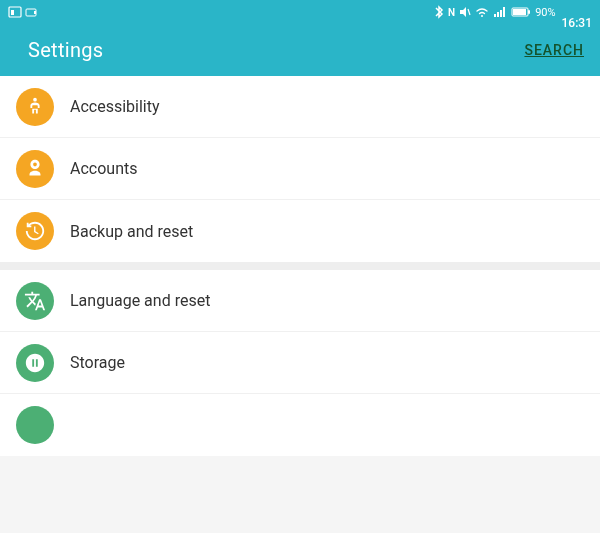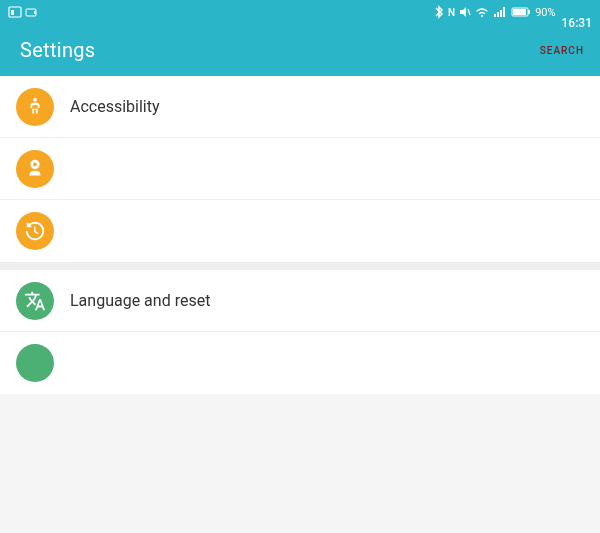--- a/index.html
+++ b/index.html
@@ -34,34 +34,35 @@
       font-size: 11px;
     }
 
     
     .header {
       background: #2ab5c8;
       height: 52px;
       display: flex;
       align-items: center;
       justify-content: space-between;
-      padding: 0 16px 0 20px;
+      padding: 0 16px 0 28px;
     }
     .header-title {
       color: white;
       font-size: 20px;
       font-weight: 400;
       letter-spacing: 0.3px;
     }
     .header-search {
-      color: #7f1d1d;
-      font-size: 10px;
+      color: #14532d;
+      font-size: 14px;
       font-weight: 500;
       letter-spacing: 1px;
       cursor: pointer;
+      text-decoration: underline;
     }
 
     
     .settings-list {
       background: white;
       overflow: hidden;
     }
 
     .section {
       background: white;
@@ -185,46 +186,56 @@
       </div>
       <span class="item-label">Accessibility</span>
     </div>
 
     <div class="settings-item">
       <div class="icon-circle icon-orange">
         <svg class="icon-svg" viewBox="0 0 24 24">
             <path d="M12 2C9.24 2 7 4.24 7 7s2.24 5 5 5 5-2.24 5-5-2.24-5-5-5zm0 3c1.1 0 2 .9 2 2s-.9 2-2 2-2-.9-2-2 .9-2 2-2zm0 9c-3.31 0-6 1.79-6 4v1h12v-1c0-2.21-2.69-4-6-4z"></path>
           </svg>
       </div>
+      <span class="item-label">Accounts</span>
     </div>
 
 
     <div class="settings-item">
       <div class="icon-circle icon-orange">
         <svg class="icon-svg" viewBox="0 0 24 24">
             <path d="M12 2C9.24 2 6.76 3.09 5 4.93V3H3v5h5V6H6.32C7.76 4.76 9.79 4 12 4C16.42 4 20 7.58 20 12s-3.58 8-8 8-8-3.58-8-8H2c0 5.52 4.48 10 10 10s10-4.48 10-10S17.52 2 12 2zm-1 5v6l4.28 2.54.72-1.21-3.5-2.08V7H11z"></path>
           </svg>
       </div>
+      <span class="item-label">Backup and reset</span>
     </div>
   </div>
 
   <div class="section-divider"></div>
 
   <div class="section">
 
     <div class="settings-item">
       <div class="icon-circle icon-green">
         <svg class="icon-svg" viewBox="0 0 24 24">
             <path d="M12.87 15.07l-2.54-2.51.03-.03c1.74-1.94 2.98-4.17 3.71-6.53H17V4h-7V2H8v2H1v1.99h11.17C11.5 7.92 10.44 9.75 9 11.35 8.07 10.32 7.3 9.19 6.69 8h-2c.73 1.63 1.73 3.17 2.98 4.56l-5.09 5.02L4 19l5-5 3.11 3.11.76-2.04zM18.5 10h-2L12 22h2l1.12-3h4.75L21 22h2l-4.5-12zm-2.62 7l1.62-4.33L19.12 17h-3.24z"></path>
           </svg>
       </div>
       <span class="item-label">Language and reset</span>
     </div>
 
 
+    <div class="settings-item">
+      <div class="icon-circle icon-green">
+        <svg class="icon-svg" viewBox="0 0 24 24">
+            <path d="M12 2C6.48 2 2 6.48 2 12s4.48 10 10 10 10-4.48 10-10S17.52 2 12 2zm-1 14H9V8h2v8zm4 0h-2V8h2v8z"></path>
+          </svg>
+      </div>
+      <span class="item-label">Storage</span>
+    </div>
 
     <div class="settings-item">
       <div class="icon-circle icon-green">
         
       </div>
 
     </div>
 
   </div>
 </div>

